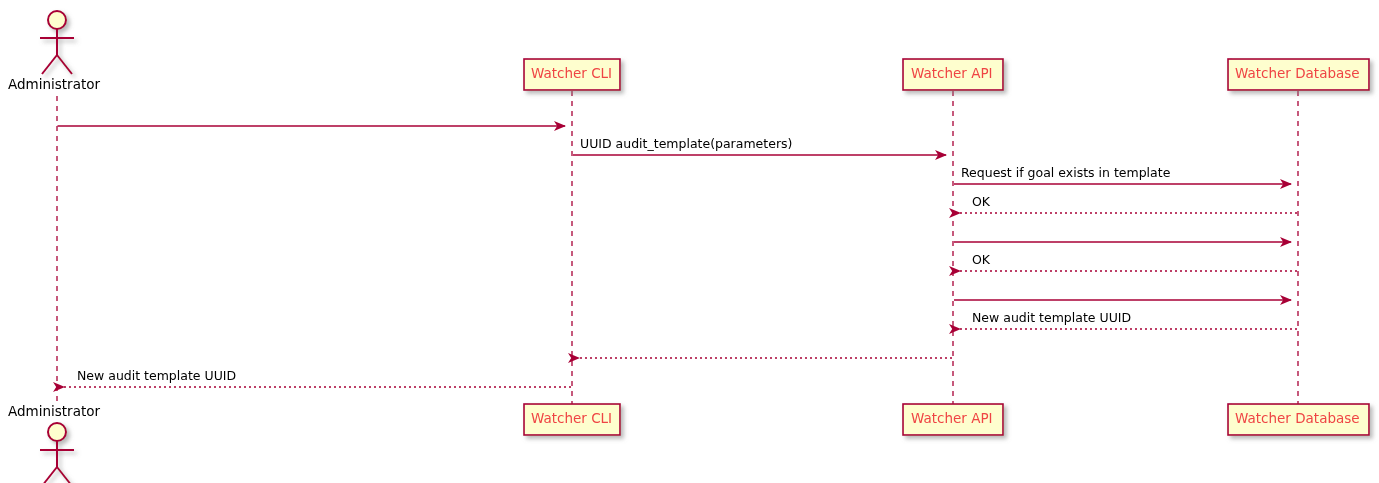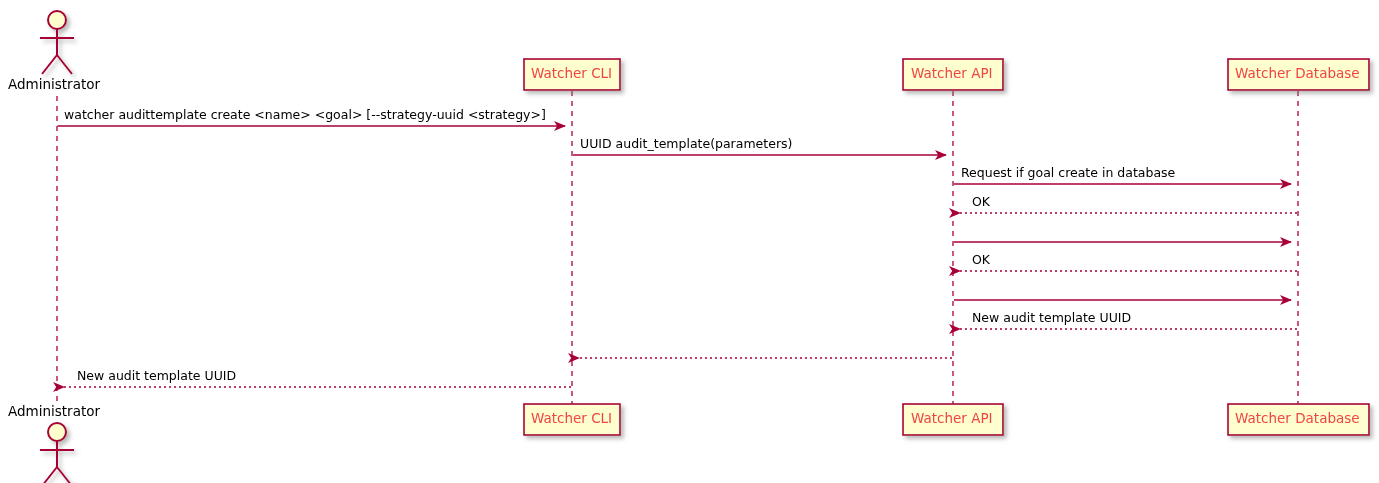--- a/index.html
+++ b/index.html
@@ -146,25 +146,24 @@
   <div class="participant-label" style="left:531px; top:404px;">Watcher CLI</div>
 
   <div class="participant-label" style="left:911px; top:59px;">Watcher API</div>
 
   <div class="participant-label" style="left:911px; top:404px;">Watcher API</div>
 
   <div class="participant-label" style="left:1235px; top:59px;">Watcher Database</div>
 
   <div class="participant-label" style="left:1235px; top:404px;">Watcher Database</div>
 
-  <div class="msg-label" style="left:64px; top:101px;">watcher audittemplate create &lt;name&gt; &lt;goal&gt; [--strategy-uuid &lt;strategy&gt;]</div>
 
   <div class="msg-label" style="left:580px; top:130px;">UUID audit_template(parameters)</div>
 
-  <div class="msg-label" style="left:961px; top:159px;">Request if goal create in database</div>
+  <div class="msg-label" style="left:961px; top:159px;">Request if goal exists in template</div>
 
   <div class="msg-label" style="left:972px; top:188px;">OK</div>
 
 
   <div class="msg-label" style="left:972px; top:246px;">OK</div>
 
 
   <div class="msg-label" style="left:972px; top:304px;">New audit template UUID</div>
 
 

